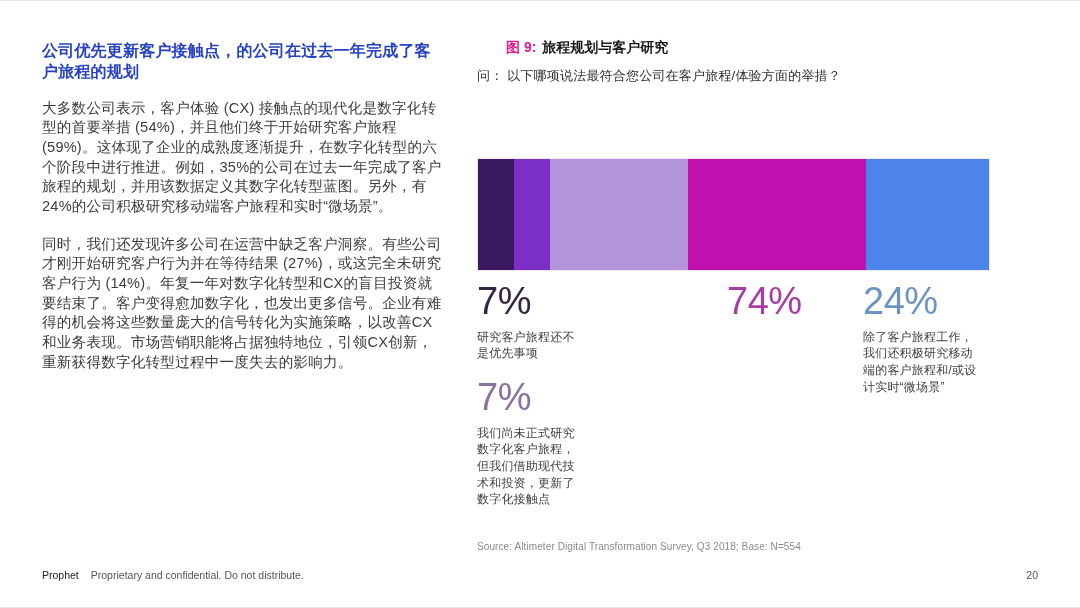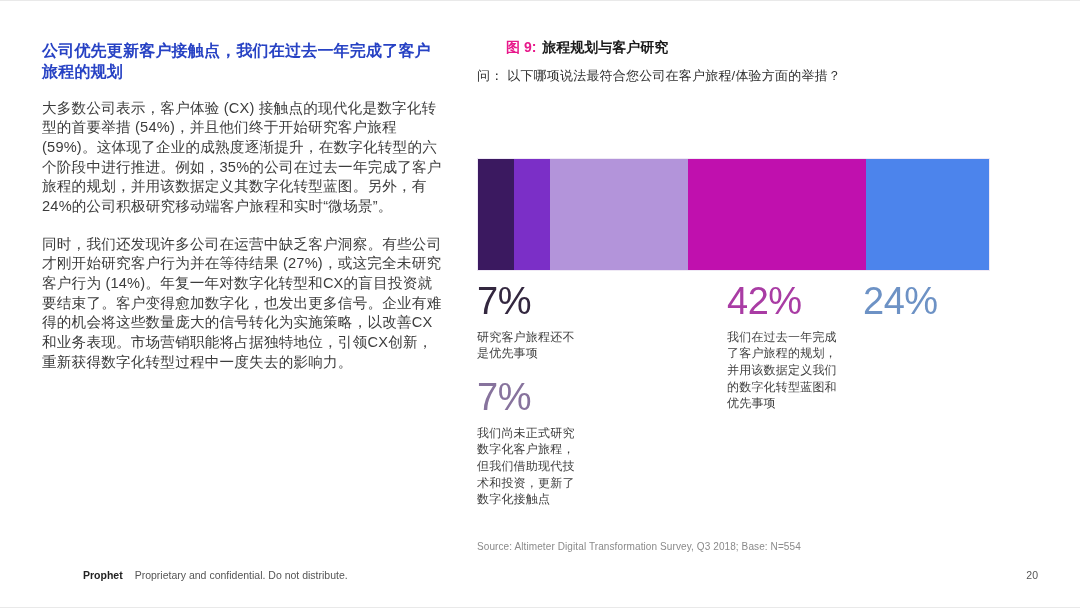--- a/index.html
+++ b/index.html
@@ -42,30 +42,30 @@
   }
   .seg-label {
     margin-top:7px; font-size:12px; color:#3f3f3f; line-height:1.38; letter-spacing:0.2px;
   }
   .block2 { margin-top:16px; }
   .source-note {
     position:absolute; left:477px; top:540px; font-size:10px; color:#8a8a8a; letter-spacing:0.1px;
   }
   
   .footer { position:absolute; left:42px; right:42px; top:568px; font-size:10.5px; color:#555; }
-  .footer-brand { font-weight:bold; color:#222; margin-right:12px;margin-left:41px; }
+  .footer-brand { font-weight:normal; color:#222; margin-right:12px; }
   .page-number { position:absolute; right:0; top:0; color:#555; }
 </style>
 </head>
 <body>
 
 <div class="page">
 
   <div class="left-col">
-    <div class="headline">公司优先更新客户接触点，我们在过去一年完成了客户旅程的规划</div>
+    <div class="headline">公司优先更新客户接触点，的公司在过去一年完成了客户旅程的规划</div>
     <div class="body-para">大多数公司表示，客户体验 (CX) 接触点的现代化是数字化转型的首要举措 (54%)，并且他们终于开始研究客户旅程 (59%)。这体现了企业的成熟度逐渐提升，在数字化转型的六个阶段中进行推进。例如，35%的公司在过去一年完成了客户旅程的规划，并用该数据定义其数字化转型蓝图。另外，有24%的公司积极研究移动端客户旅程和实时“微场景”。</div>
     <div class="body-para">同时，我们还发现许多公司在运营中缺乏客户洞察。有些公司才刚开始研究客户行为并在等待结果 (27%)，或这完全未研究客户行为 (14%)。年复一年对数字化转型和CX的盲目投资就要结束了。客户变得愈加数字化，也发出更多信号。企业有难得的机会将这些数量庞大的信号转化为实施策略，以改善CX和业务表现。市场营销职能将占据独特地位，引领CX创新，重新获得数字化转型过程中一度失去的影响力。</div>
   </div>
 
   <div class="right-col">
     <div class="fig-header">
       <span class="fig-label">图 9:</span><span>旅程规划与客户研究</span>
     </div>
     <div class="fig-question">问： 以下哪项说法最符合您公司在客户旅程/体验方面的举措？</div>
 
@@ -85,26 +85,26 @@
           <div class="seg-label">研究客户旅程还不是优先事项</div>
         </div>
         <div class="block2">
           <div class="pct" style="color: rgb(135, 115, 157);">7%</div>
           <div class="seg-label">我们尚未正式研究数字化客户旅程，但我们借助现代技术和投资，更新了数字化接触点</div>
         </div>
       </div>
 
 
       <div class="col col-3">
-        <div class="pct" style="color: rgb(169, 60, 164);">42%</div>
-        <div class="seg-label">我们在过去一年完成了客户旅程的规划，并用该数据定义我们的数字化转型蓝图和优先事项</div>
+        <div class="pct" style="color: rgb(169, 60, 164);">74%</div>
       </div>
 
       <div class="col col-4">
         <div class="pct" style="color: rgb(109, 146, 197);">24%</div>
+        <div class="seg-label">除了客户旅程工作，我们还积极研究移动端的客户旅程和/或设计实时“微场景”</div>
       </div>
 
     </div>
   </div>
 
   <div class="source-note">Source: Altimeter Digital Transformation Survey, Q3 2018; Base: N=554</div>
 
   <div class="footer">
     <span class="footer-brand">Prophet</span><span>Proprietary and confidential. Do not distribute.</span>
     <span class="page-number">20</span>

